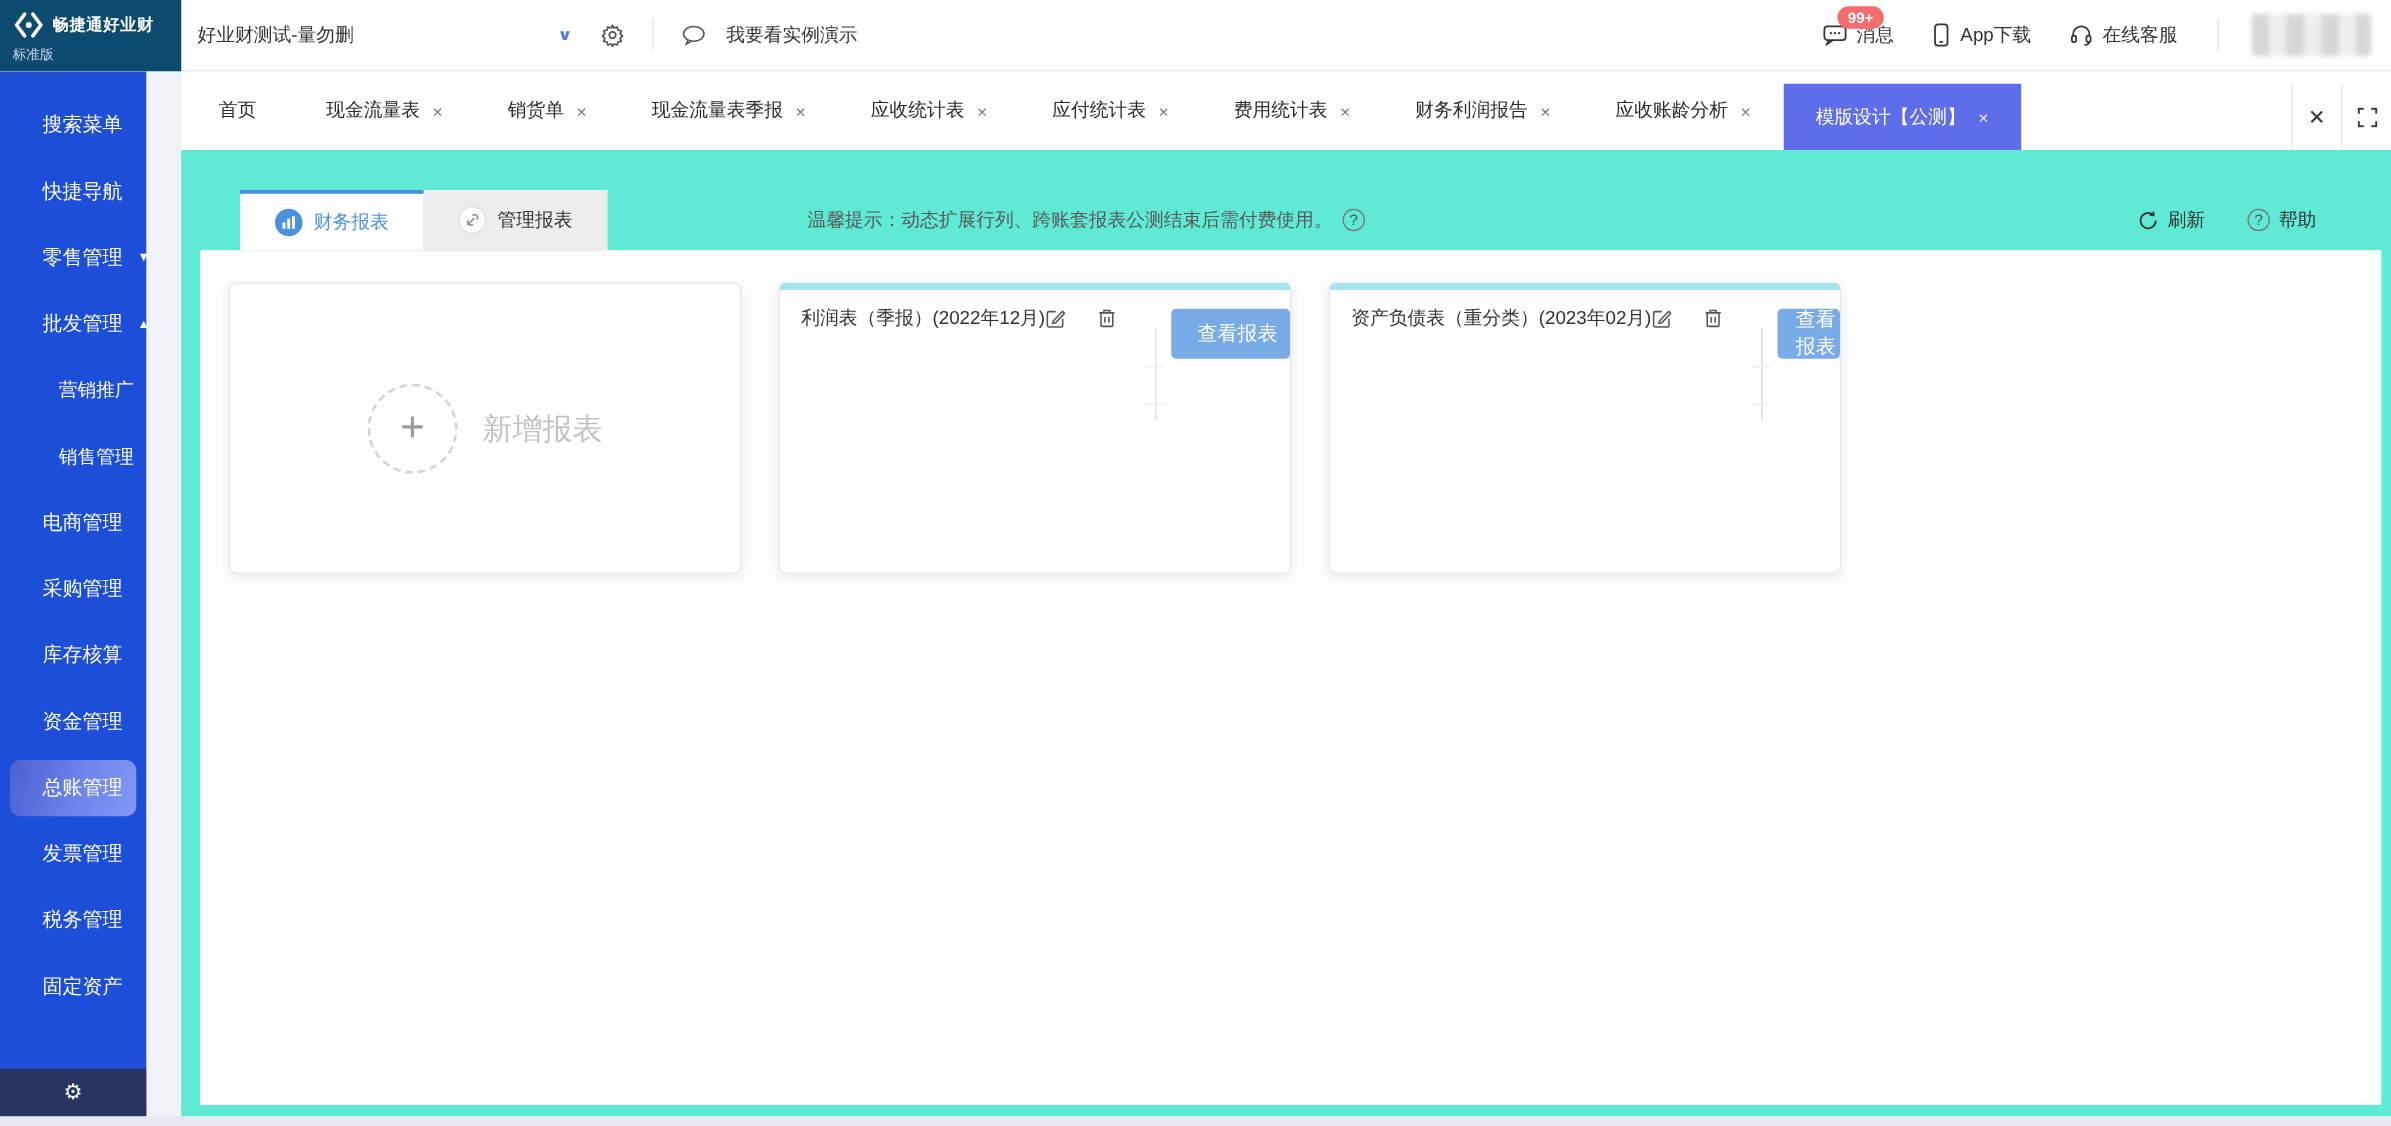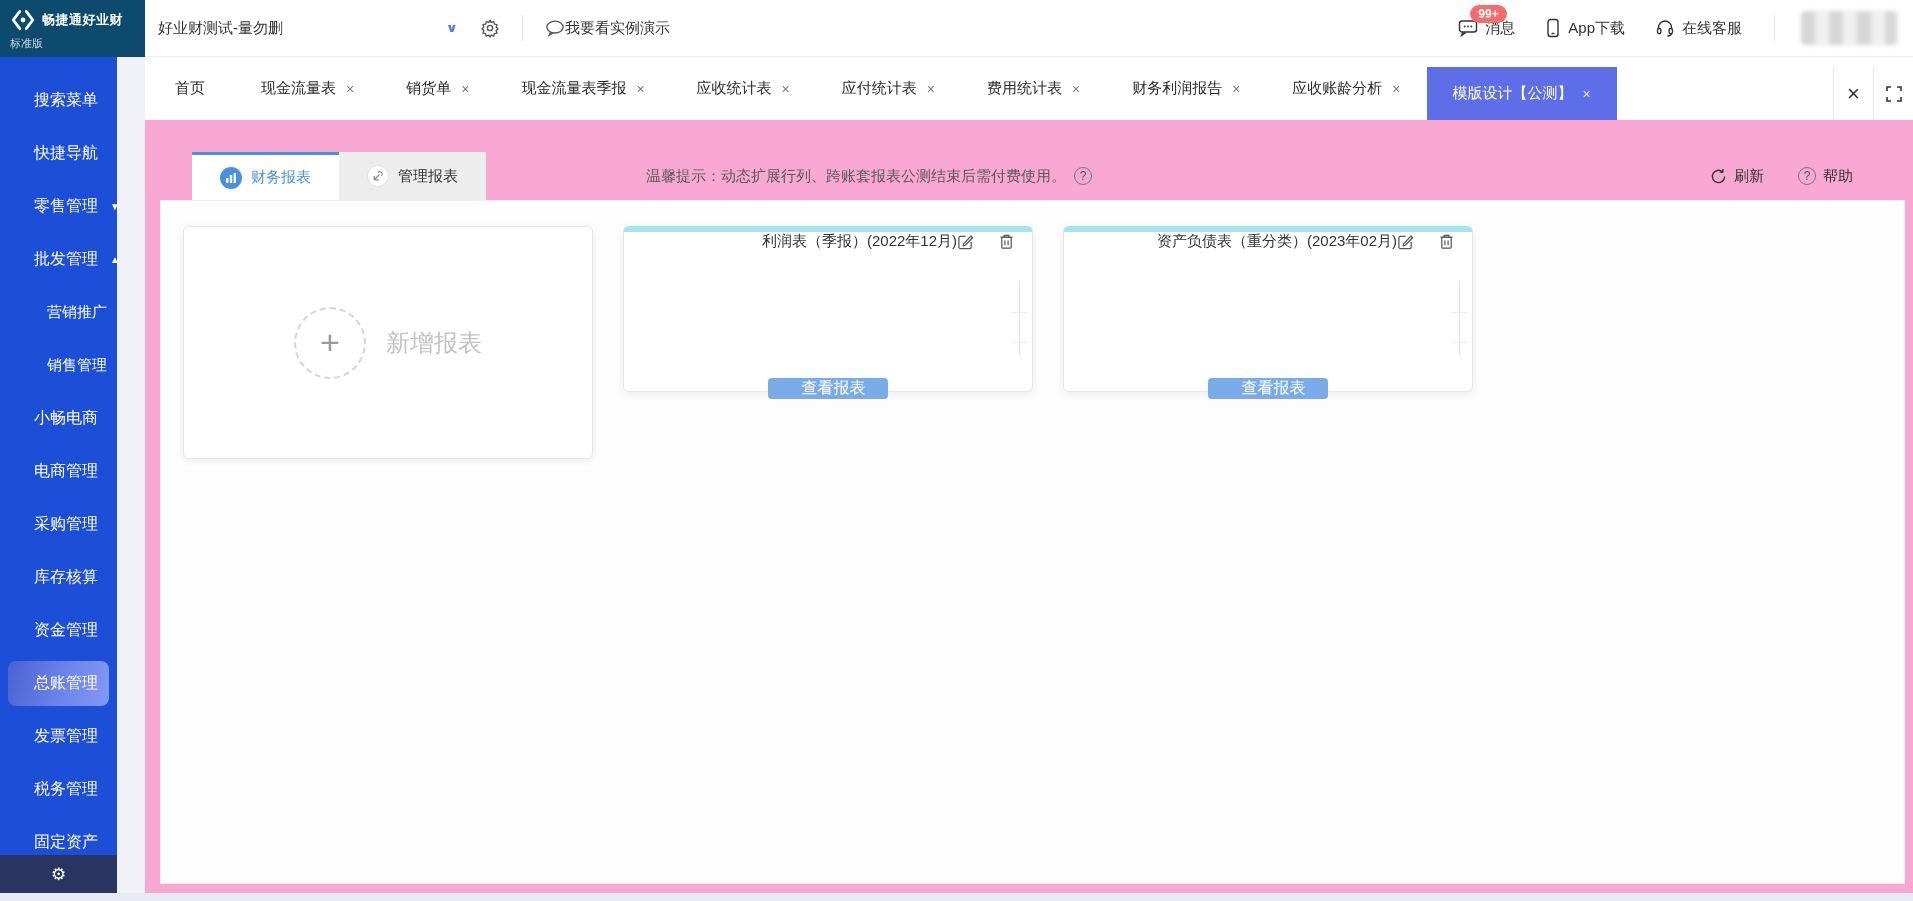--- a/index.html
+++ b/index.html
@@ -16,21 +16,21 @@
                 padding:7px 8px 4px 10px; position:relative; }
   .logo-row { display:flex; align-items:center; gap:6px; }
   .logo-mark { width:26px; height:26px; flex:0 0 auto; }
   .brand-name { font-size:13px; font-weight:bold; letter-spacing:.5px; white-space:nowrap; }
   .edition { font-size:11px; color:#cdd5ea; margin-top:3px; }
   .account { margin-left:13px; width:300px; display:flex; align-items:center; cursor:pointer; }
   .account-name { flex:1; font-size:15px; color:#333; }
   .chevron { color:#4a7de8; font-size:15px; font-weight:bold; transform:scaleY(.8); }
   .top-gear { margin-left:22px; color:#555; cursor:pointer; display:flex; }
   .v-divider { width:1px; height:26px; background:#e3e3e3; margin:0 22px; }
-  .demo-link { display:flex; align-items:center; gap:0; font-size:15px; color:#333; cursor:pointer; }
+  .demo-link { display:flex; align-items:center; gap:16px; font-size:15px; color:#333; cursor:pointer; }
   .top-right { margin-left:auto; display:flex; align-items:center; gap:30px; padding-right:16px; }
   .top-item { display:flex; align-items:center; gap:7px; font-size:15px; color:#333; cursor:pointer; position:relative; }
   .badge { position:absolute; top:-14px; left:12px; background:#f56c6c; color:#fff; font-size:12px;
            font-weight:bold; border-radius:10px; padding:1px 8px; line-height:16px; }
   .user-blur { width:96px; height:34px; border-radius:4px; margin-left:-6px;
     background:
       repeating-linear-gradient(90deg,#d7d7d7 0 14px,#efefef 14px 28px),
       repeating-linear-gradient(0deg,rgba(255,255,255,.55) 0 11px,rgba(190,190,190,.55) 11px 22px);
     filter:blur(2px); cursor:pointer; }
   .icon-svg { display:block; }
@@ -53,21 +53,21 @@
                color:#fff; font-size:16px; cursor:pointer; white-space:nowrap; }
   .side-item .arr { font-size:10px; margin-left:12px; color:#fff; }
   .side-item.sub { padding-left:47px; font-size:15px; }
   .side-item.active { margin:4px 8px; height:45px; border-radius:8px; padding-left:26px;
                background:linear-gradient(105deg,#4b61d1 0%,#6d84ec 55%,#8299f4 100%); }
   .side-footer { position:absolute; bottom:8px; left:0; right:0; height:38px; background:#273560;
                  display:flex; align-items:center; justify-content:center; color:#fff;
                  font-size:17px; cursor:pointer; }
   .page-bottom-strip { position:absolute; bottom:0; left:0; right:0; height:8px; background:#e7eaf2; z-index:5; }
   
-  .main { position:absolute; left:145px; top:120px; right:0; bottom:0; background:#f9a8d4; }
+  .main { position:absolute; left:145px; top:120px; right:0; bottom:0; background:#5eead4; }
   .subtab-row { position:absolute; top:32px; left:47px; right:60px; height:48px; display:flex; align-items:flex-end; }
   .subtab { height:48px; display:flex; align-items:center; gap:9px; padding:0 28px;
             font-size:15px; cursor:pointer; }
   .subtab.active { background:#fff; border-top:3px solid #4a90e2; color:#4a90e2; }
   .subtab.inactive { background:#ededed; color:#333; }
   .subtab-ic { width:22px; height:22px; border-radius:50%; display:flex; align-items:center; justify-content:center; }
   .subtab-ic.blue { background:#4a90e2; }
   .subtab-ic.white { background:#fff; border:1px solid #e0e0e0; }
   .tip { margin-left:160px; align-self:center; display:flex; align-items:center; gap:8px;
          font-size:15px; color:#595959; }
@@ -78,21 +78,21 @@
   .panel { position:absolute; top:80px; left:15px; right:8px; bottom:17px; background:#fdfdfe;
            border:1px solid #f0f0f2; display:flex; align-items:flex-start; gap:30px; padding:25px 0 0 22px; }
   
   .card { width:410px; height:233px; background:#fff; border:1px solid #e6e6e6; border-radius:6px;
           box-shadow:0 2px 8px rgba(0,0,0,.07); }
   .add-card { display:flex; align-items:center; justify-content:center; cursor:pointer; }
   .dash-circle { width:72px; height:72px; border:2px dashed #d5d5d5; border-radius:50%;
                  display:flex; align-items:center; justify-content:center;
                  color:#9a9a9a; font-size:34px; font-weight:300; }
   .add-label { font-size:24px; color:#c2c2c2; margin-left:20px; }
-  .report-card { border-top:6px solid #a6e4ee; height:166px; display:flex; flex-direction:column;align-items:flex-end; }
+  .report-card { border-top:6px solid #a6e4ee; height:233px; display:flex; flex-direction:row; }
   .card-head { height:44px; display:flex; align-items:center; padding:0 17px; }
   .card-title { font-size:15px; color:#333; flex:1; white-space:nowrap; }
   .card-actions { display:flex; gap:24px; color:#555; }
   .card-actions .act { cursor:pointer; display:flex; }
   .preview { margin:6px 13px 0 13px; }
   .teal-band { height:24px; background:#3ec7d8; }
   .pgrid { position:relative; height:82px; background:#fff; }
   .vline { position:absolute; top:0; bottom:8px; width:1px; background:#e2e2e2; }
   .hline { position:absolute; left:-8px; right:-8px; height:1px; background:#ededed; }
   .card-btn { margin:15px auto 0; width:120px; height:40px; background:#7aabe9; color:#fff;
@@ -243,23 +243,20 @@
       </div>
     <div class="side-item">
         <span>批发管理</span>
         <span class="arr">▲</span>
       </div>
     <div class="side-item sub">
         <span>营销推广</span>
       </div>
     <div class="side-item sub">
         <span>销售管理</span>
-      </div>
-    <div class="side-item">
-        <span>小畅电商</span>
       </div>
     <div class="side-item">
         <span>电商管理</span>
       </div>
     <div class="side-item">
         <span>采购管理</span>
       </div>
     <div class="side-item">
         <span>库存核算</span>
       </div>

